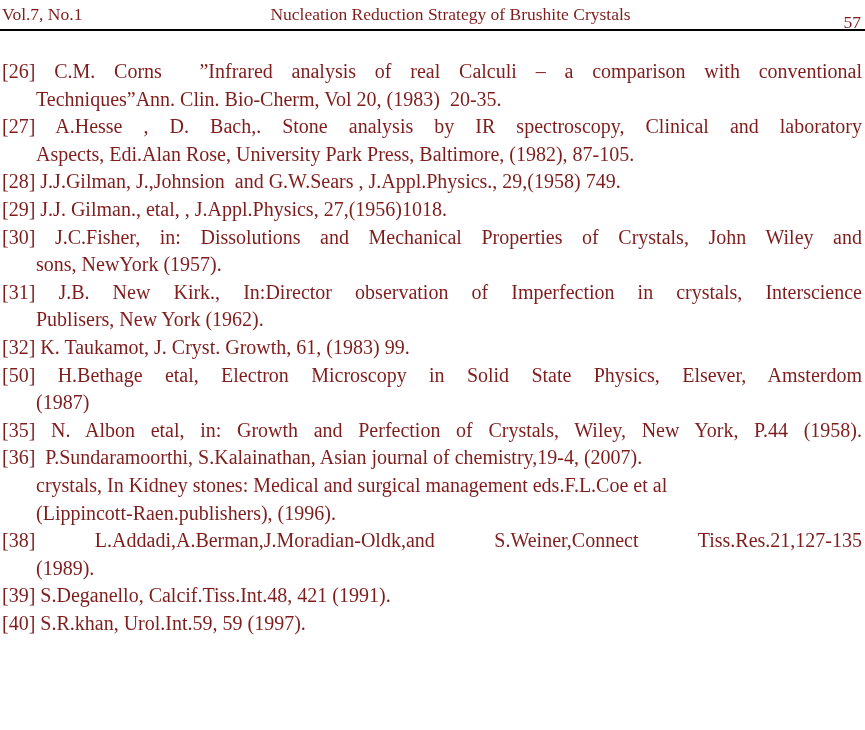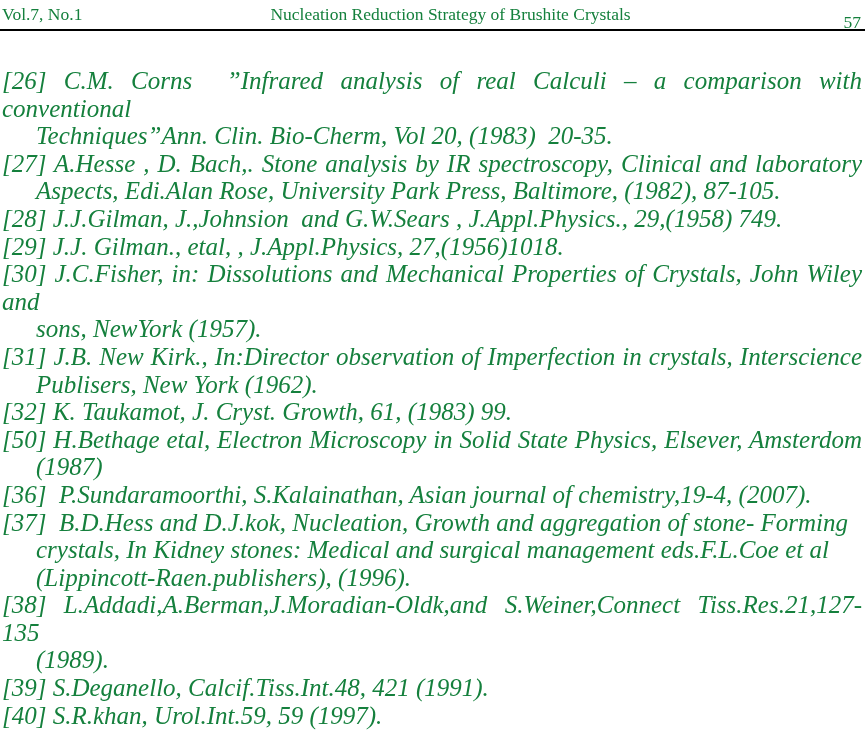--- a/index.html
+++ b/index.html
@@ -7,21 +7,21 @@
     padding: 0;
     background: #ffffff;
   }
   .page {
     position: relative;
     width: 865px;
     height: 730px;
     background: #ffffff;
     overflow: hidden;
     font-family: "Liberation Serif", "DejaVu Serif", serif;
-    color: #15803d;
+    color: #7f1d1d;
   }
   .hdr {
     position: absolute;
     top: 2px;
     left: 2px;
     right: 4px;
     height: 26px;
     font-size: 17.5px;
     line-height: 24px;
   }
@@ -47,26 +47,25 @@
   .rule {
     position: absolute;
     top: 29px;
     left: 0;
     width: 865px;
     height: 2px;
     background: #000000;
   }
   .refs {
     position: absolute;
-    top: 67px;
+    top: 58px;
     left: 2px;
     width: 860px;
-    font-size: 25px;
+    font-size: 20px;
     line-height: 27.6px;
-    font-style: italic;
   }
   .ln {
     white-space: nowrap;
   }
   .ind {
     padding-left: 34px;
   }
   .just {
     white-space: normal;
     text-align: justify;
@@ -119,27 +118,29 @@
     <div>
       <div class="ln">[32] K. Taukamot, J. Cryst. Growth, 61, (1983) 99.</div>
     </div>
 
 
     <div>
       <div class="ln just">[50] H.Bethage etal, Electron Microscopy in Solid State Physics, Elsever, Amsterdom</div>
       <div class="ln ind">(1987)</div>
     </div>
 
+    <div>
+      <div class="ln just">[35] N. Albon etal, in: Growth and Perfection of Crystals, Wiley, New York, P.44 (1958).</div>
+    </div>
 
     <div>
       <div class="ln">[36] &nbsp;P.Sundaramoorthi, S.Kalainathan, Asian journal of chemistry,19-4, (2007).</div>
     </div>
 
     <div>
-      <div class="ln">[37] &nbsp;B.D.Hess and D.J.kok, Nucleation, Growth and aggregation of stone- Forming</div>
       <div class="ln ind">crystals, In Kidney stones: Medical and surgical management eds.F.L.Coe et al</div>
       <div class="ln ind">(Lippincott-Raen.publishers), (1996).</div>
     </div>
 
     <div>
       <div class="ln just">[38] L.Addadi,A.Berman,J.Moradian-Oldk,and S.Weiner,Connect Tiss.Res.21,127-135</div>
       <div class="ln ind">(1989).</div>
     </div>
 
     <div>

